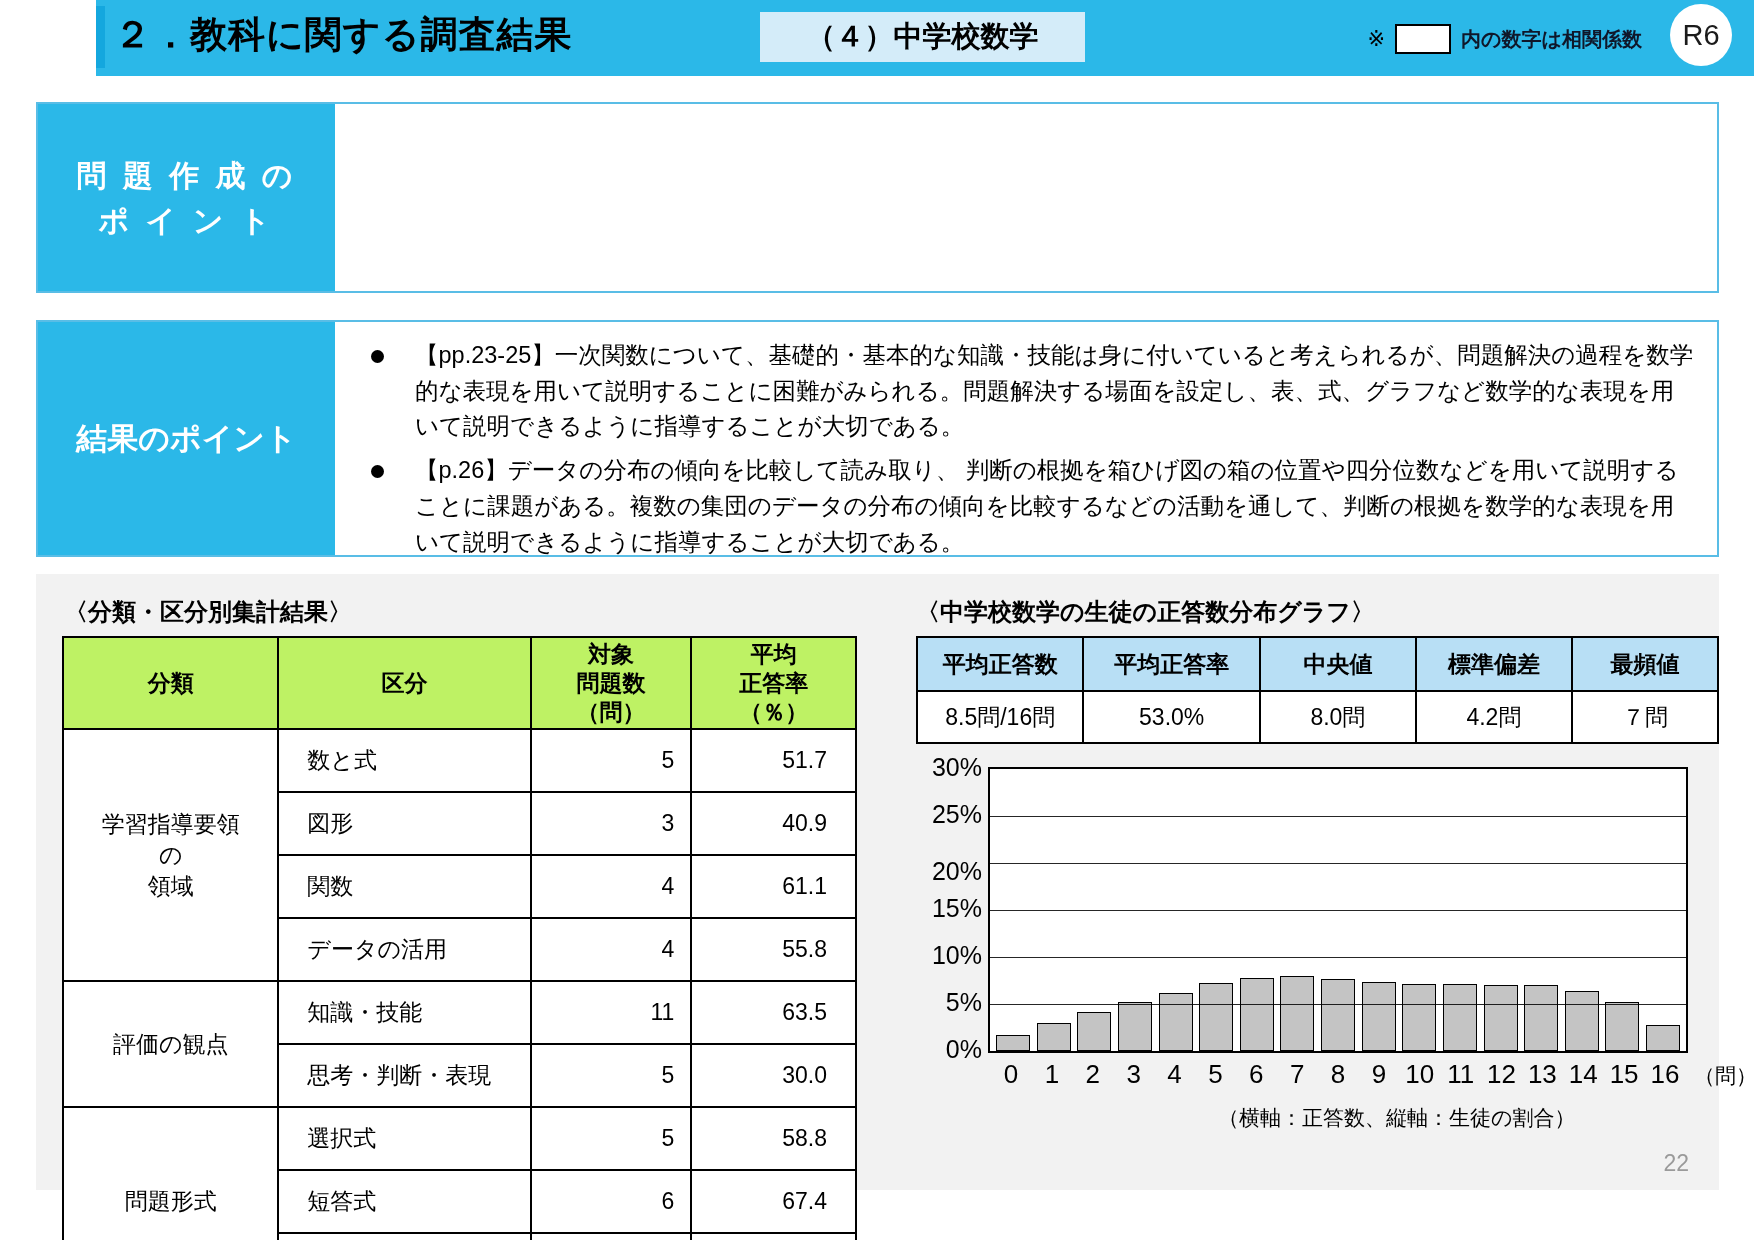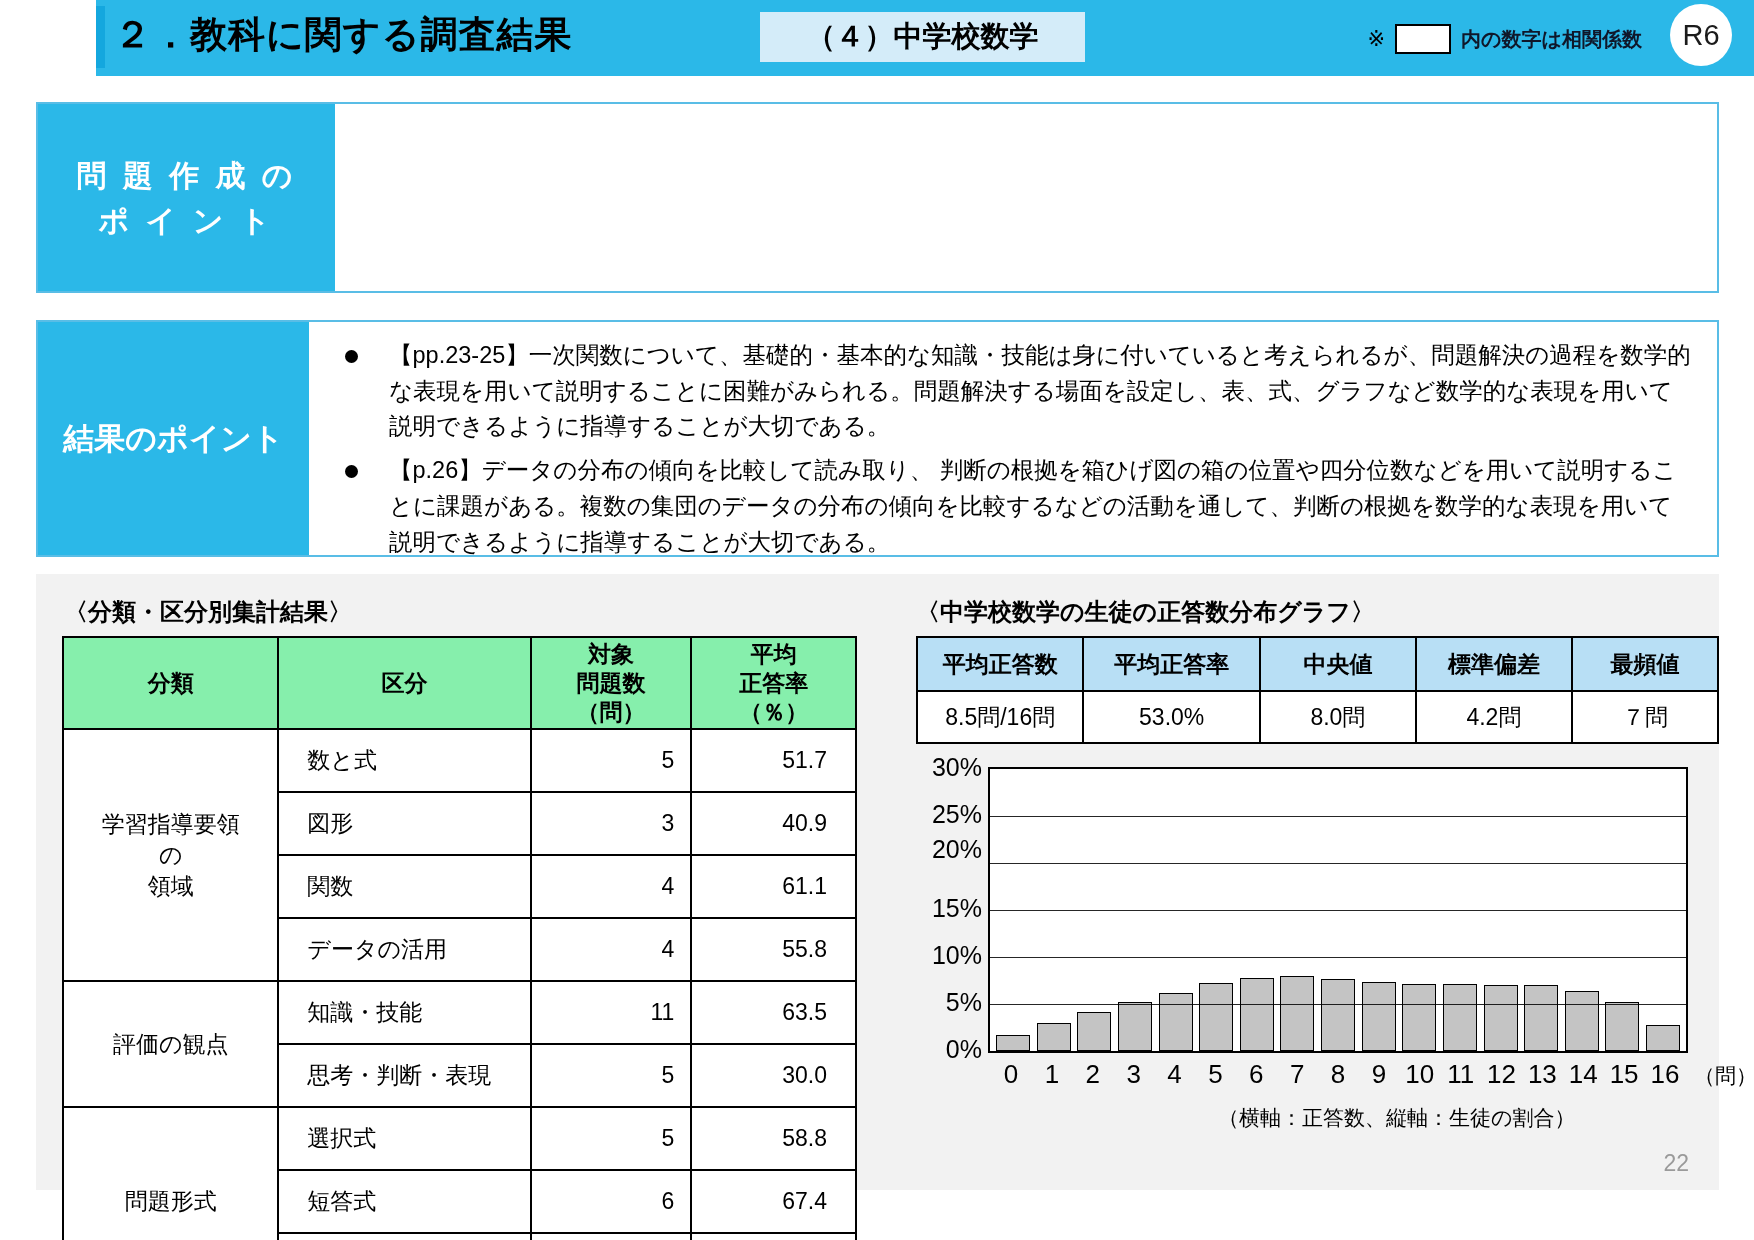--- a/index.html
+++ b/index.html
@@ -126,21 +126,21 @@
     width: 297px;
     font-size: 30px;
     line-height: 1.5;
     letter-spacing: 4px;
   }
   #panel-results {
     left: 36px; top: 320px;
     width: 1683px; height: 237px;
   }
   #panel-results .panel-label {
-    width: 271px;
+    width: 297px;
     font-size: 31px;
     text-align: right;
   }
 
   .lead-text {
     font-size: 23.5px;
     line-height: 1.5;
     margin: 0 0 8px 0;
   }
   .bullet-list {
@@ -197,21 +197,21 @@
     left: 26px; top: 62px;
     width: 795px;
     background: #ffffff;
   }
   #result-table th, #result-table td {
     border: 2px solid #000;
     font-size: 23px;
     box-sizing: border-box;
   }
   #result-table thead th {
-    background: #86efac;
+    background: #bef264;
     font-weight: bold;
     text-align: center;
     height: 92px;
     line-height: 1.25;
     padding: 2px 4px;
   }
   #result-table .col-cat { width: 216px; }
   #result-table .col-div { width: 253px; }
   #result-table .col-num { width: 161px; }
   #result-table .col-rate { width: 165px; }
@@ -472,21 +472,21 @@
       </tr>
     </tbody>
   </table>
 
   <div class="chart-wrap">
     <div class="chart-yaxis" id="y-axis">
         <div class="ylab" style="top: 290px;">0%</div>
         <div class="ylab" style="top: 243px;">5%</div>
         <div class="ylab" style="top: 196px;">10%</div>
         <div class="ylab" style="top: 149px;">15%</div>
-        <div class="ylab" style="top: 90px; text-align: center;">20%</div>
+        <div class="ylab" style="top: 112px; text-align: center;">20%</div>
         <div class="ylab" style="top: 55px;">25%</div>
         <div class="ylab" style="top: 8px;">30%</div>
       </div>
     <div class="plot" id="plot-area">
       <div class="bars" id="bars">
           <div class="bar" title="0: 1.7%" style="height: 15.98px;"></div>
           <div class="bar" title="1: 3%" style="height: 28.2px;"></div>
           <div class="bar" title="2: 4.2%" style="height: 39.48px;"></div>
           <div class="bar" title="3: 5.2%" style="height: 48.88px;"></div>
           <div class="bar" title="4: 6.2%" style="height: 58.28px;"></div>

